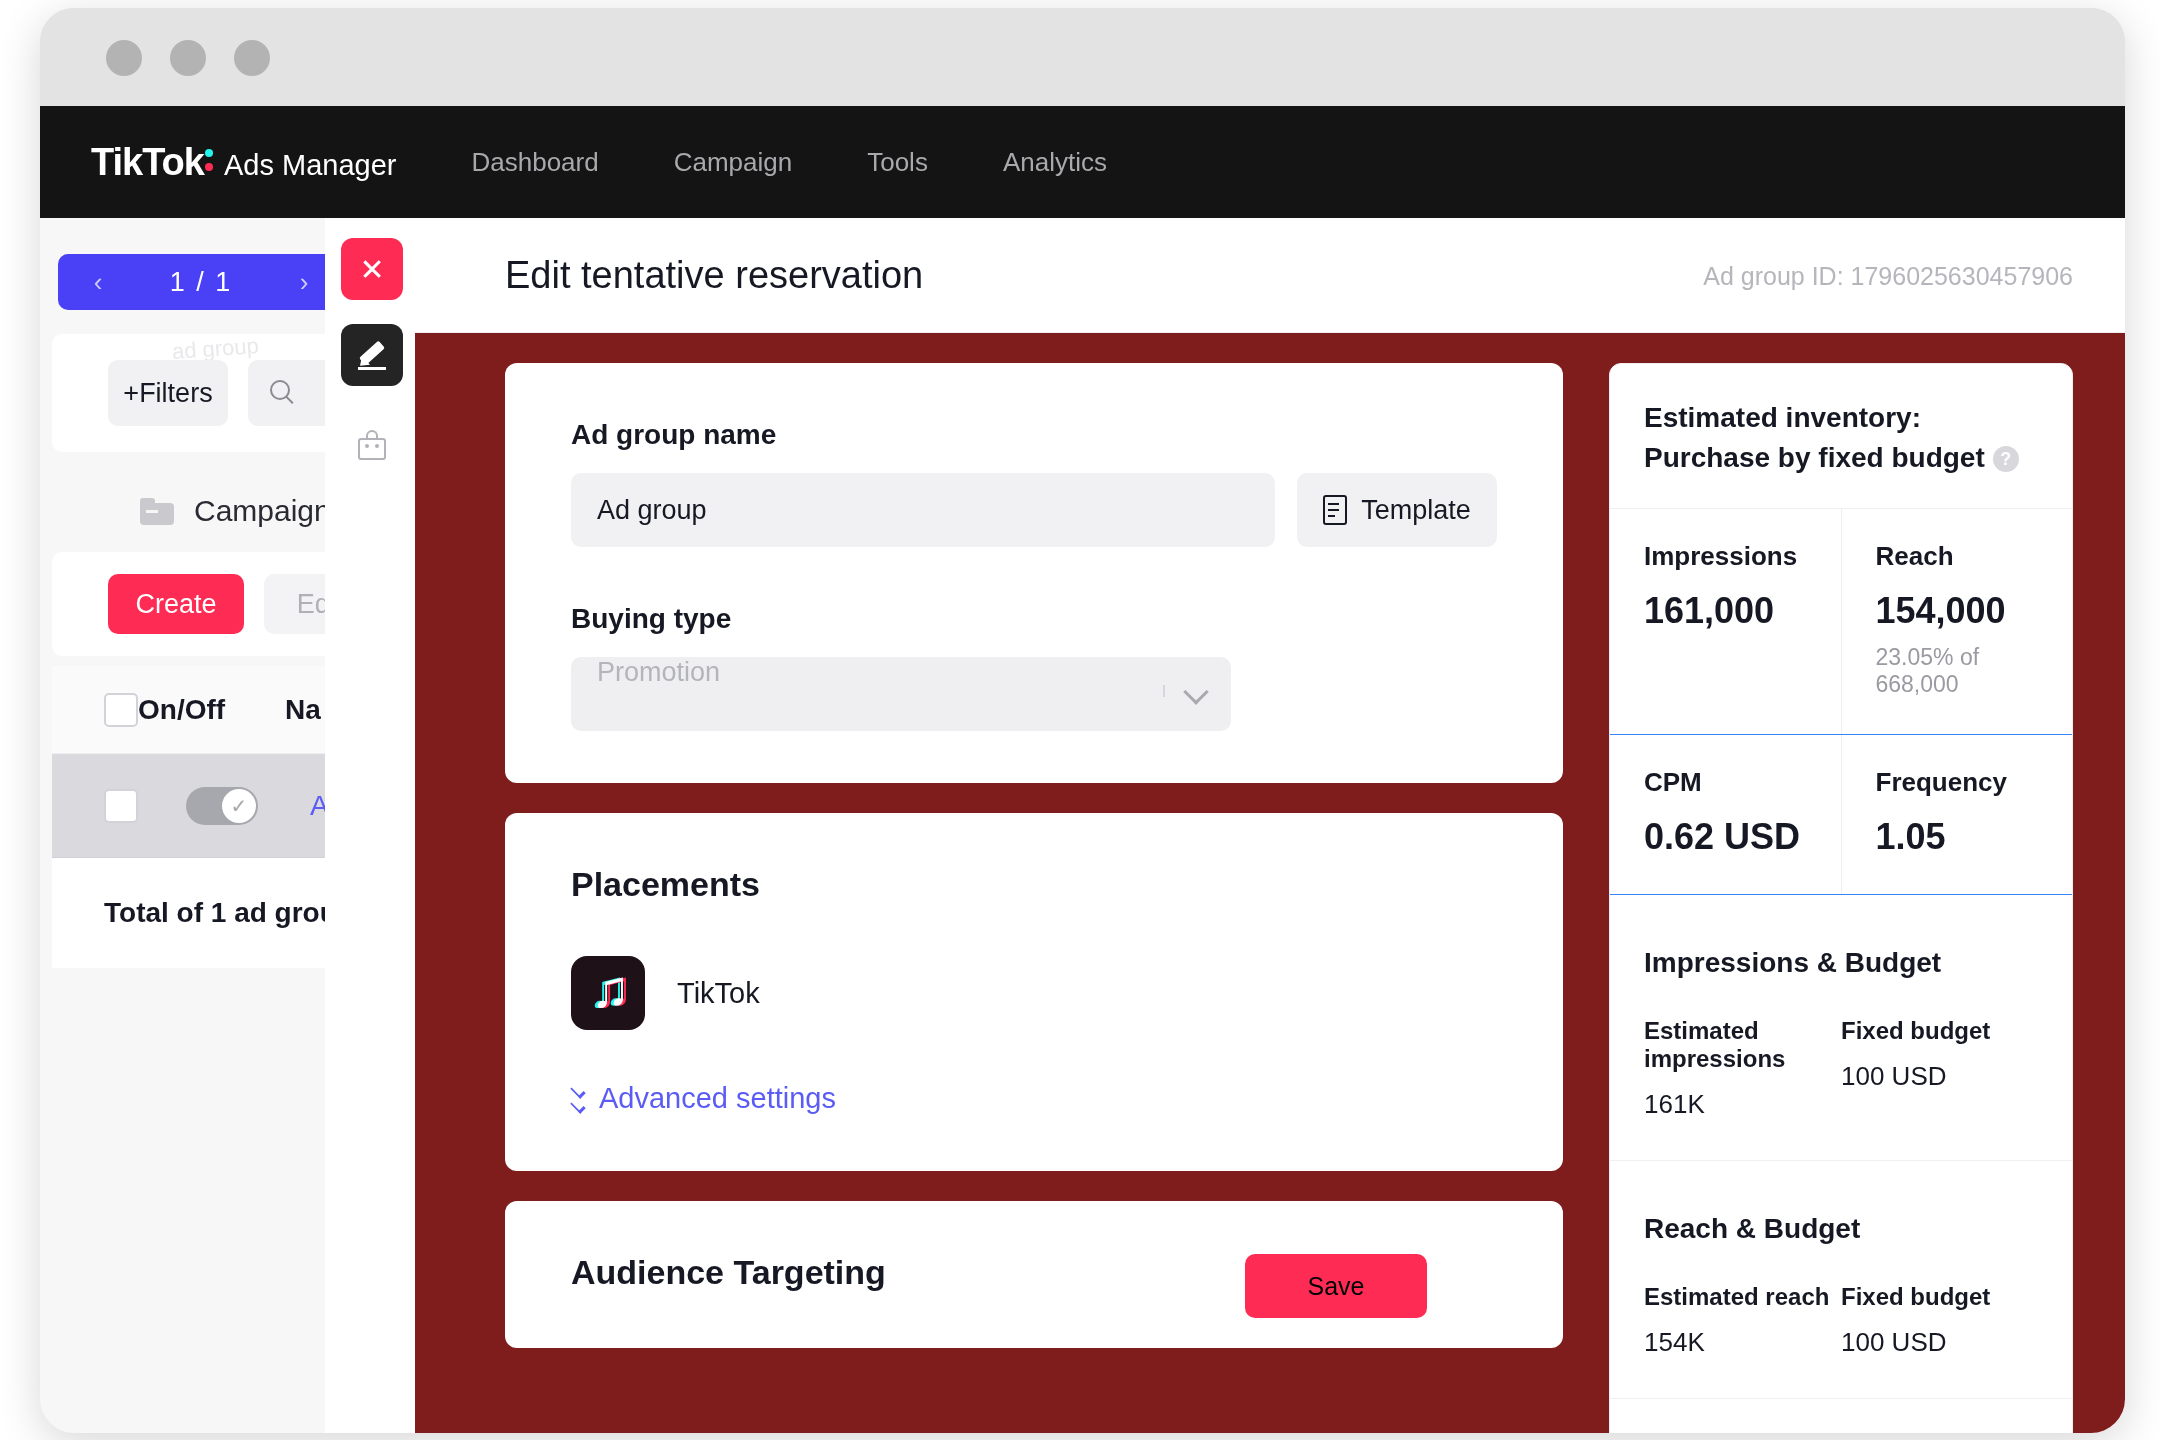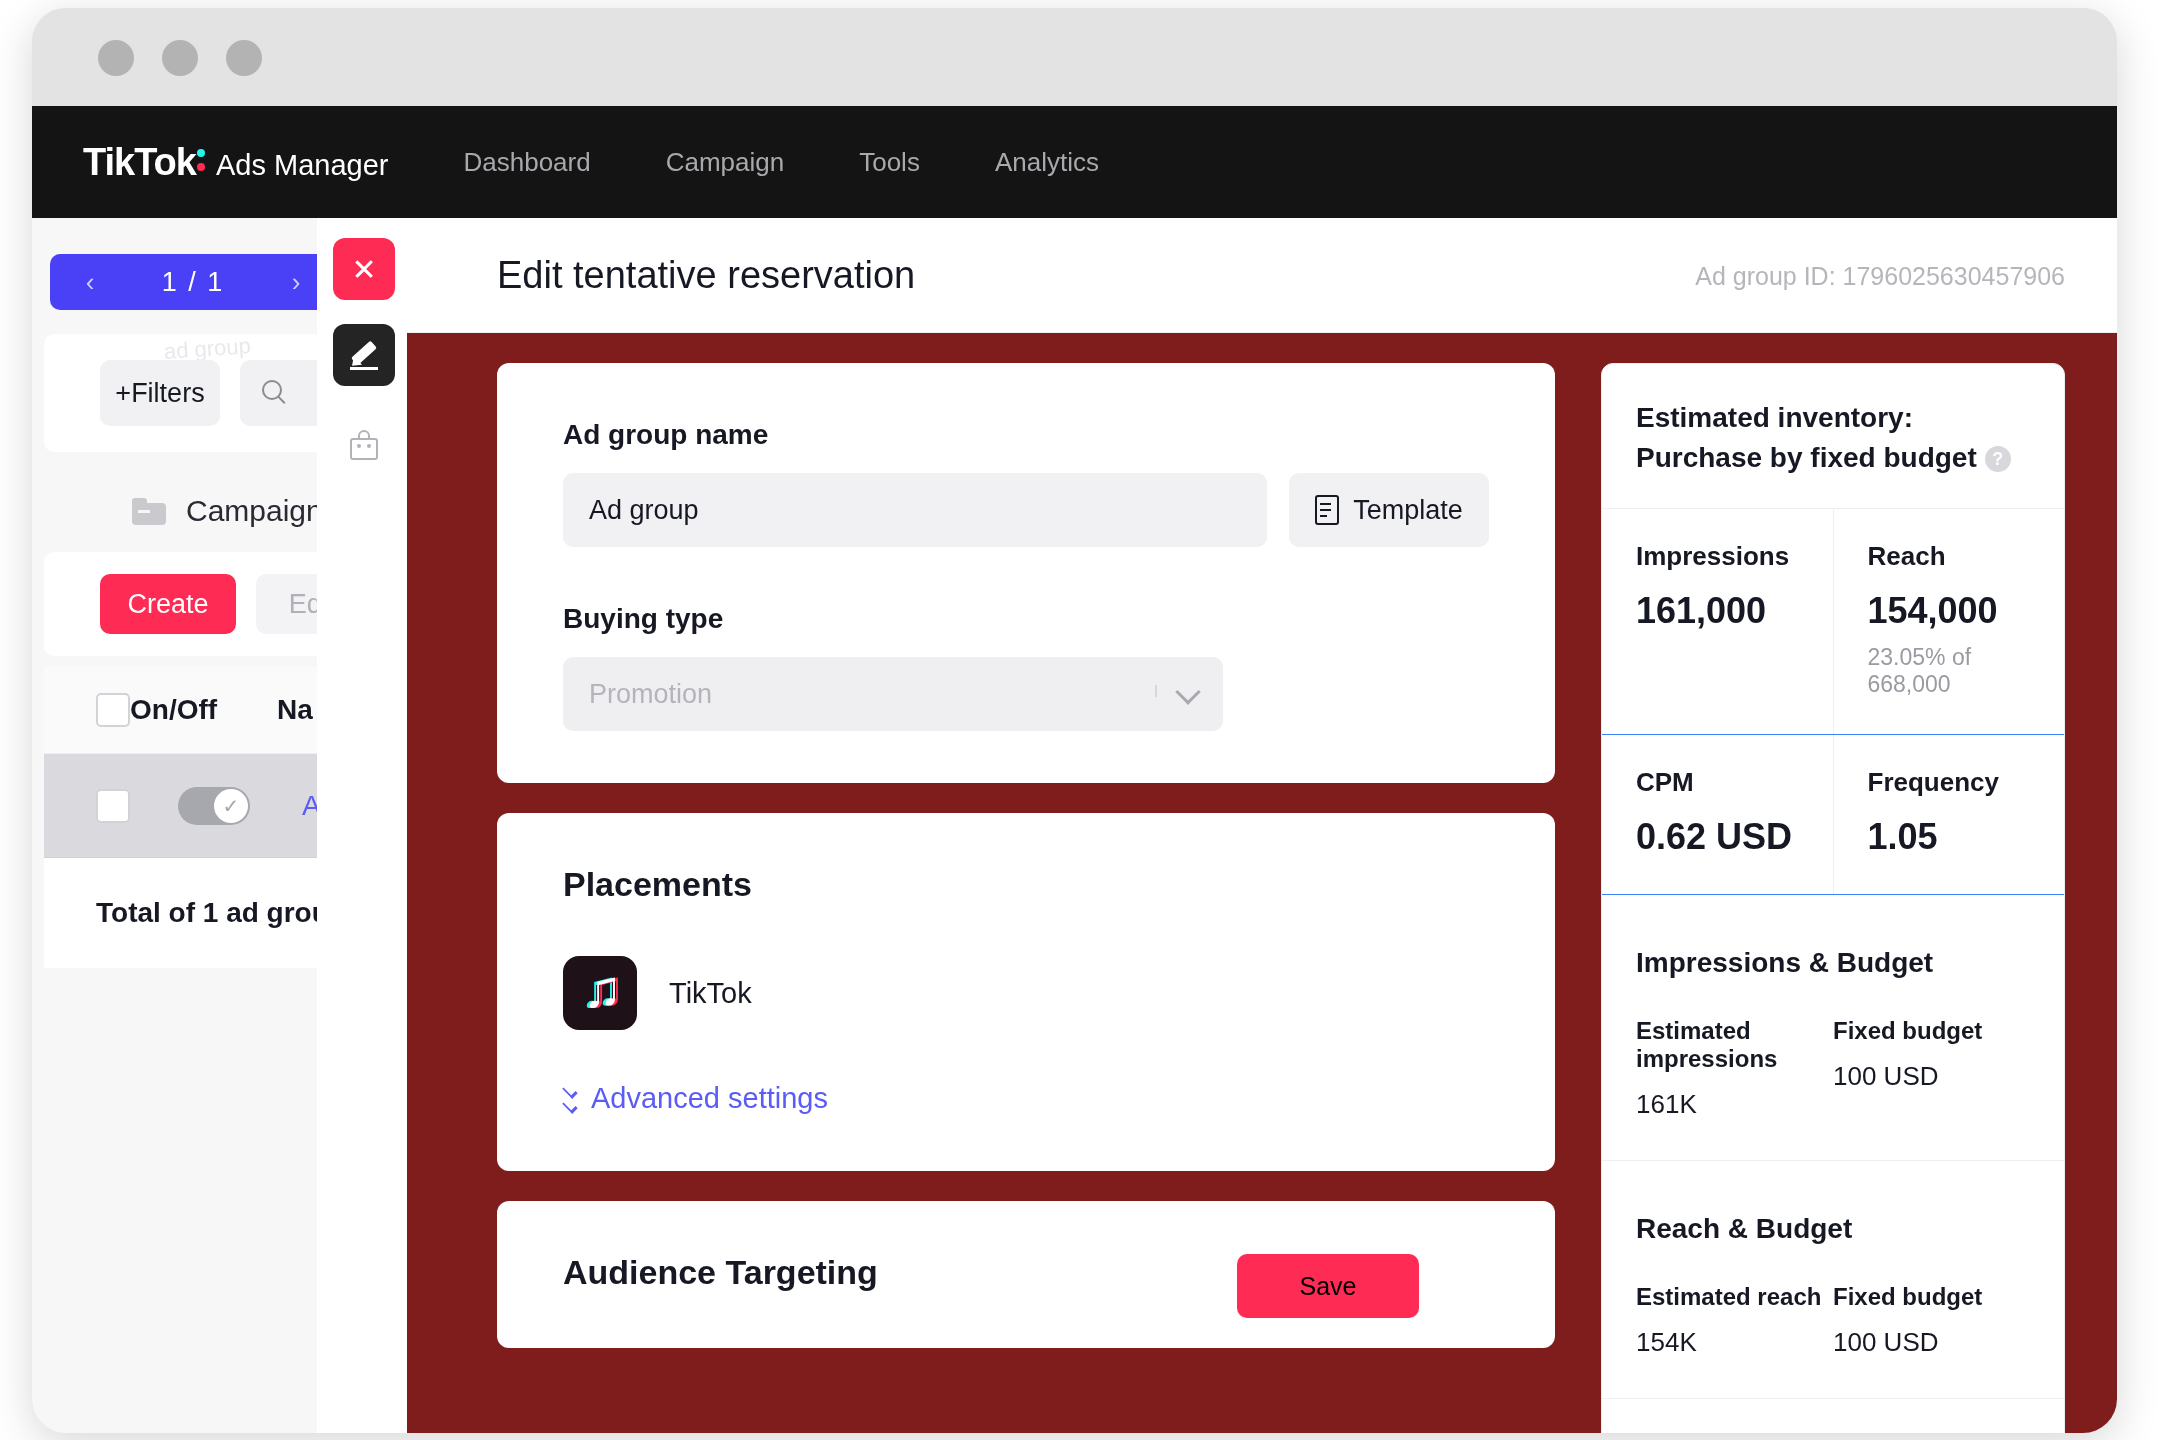--- a/index.html
+++ b/index.html
@@ -6,21 +6,21 @@
   html, body {
     width: 2160px; height: 1440px;
     background: #ffffff;
     font-family: "Liberation Sans", sans-serif;
     overflow: hidden;
   }
 
   
   .window {
     position: absolute;
-    left: 32px; top: 8px;
+    left: 40px; top: 8px;
     width: 2085px; height: 1425px;
     background: #e6e6e6;
     border-radius: 34px;
     box-shadow: 0 10px 44px rgba(0,0,0,0.16);
     overflow: hidden;
   }
   .titlebar {
     position: absolute; left:0; top:0;
     width: 100%; height: 98px;
     background: #e3e3e3;
@@ -246,22 +246,22 @@
     font-size: 27px; color: #161823;
     font-family: "Liberation Sans", sans-serif;
   }
   .doc-ic { width: 24px; height: 30px; position: relative; }
   .doc-ic .dframe { position: absolute; inset: 0; border: 2.4px solid #161823; border-radius: 3px; }
   .doc-ic .dl { position: absolute; left: 5px; width: 11px; height: 2.2px; background: #161823; }
   .doc-ic .dl1 { top: 8px; } .doc-ic .dl2 { top: 14px; } .doc-ic .dl3 { top: 20px; width: 7px; }
   .gap-big { height: 56px; }
   .select-input {
     width: 660px; height: 74px; background: #efeff1;
-    border-radius: 10px; display: flex; align-items: center;
-    padding: 8px 26px; font-size: 27px; color: #b4b4bb;
+    border-radius: 10px; display: flex; align-items: flex-start;
+    padding: 0 26px; font-size: 27px; color: #b4b4bb;
     position: relative;
   }
   .select-caret {
     position: absolute; right: 26px; top: 26px;
     width: 18px; height: 18px;
     border-right: 3px solid #a9a9b0; border-bottom: 3px solid #a9a9b0;
     transform: rotate(45deg);
   }
   .select-tick { position: absolute; right: 66px; top: 28px; width: 2px; height: 12px; background: #d6d6da;}
 

